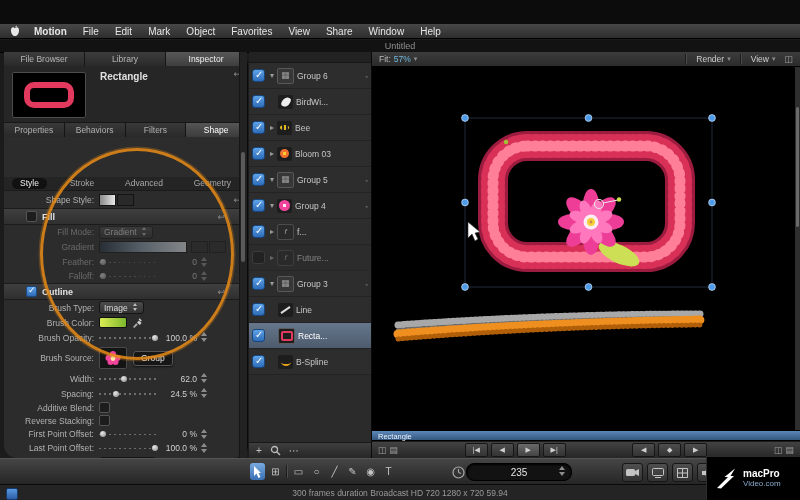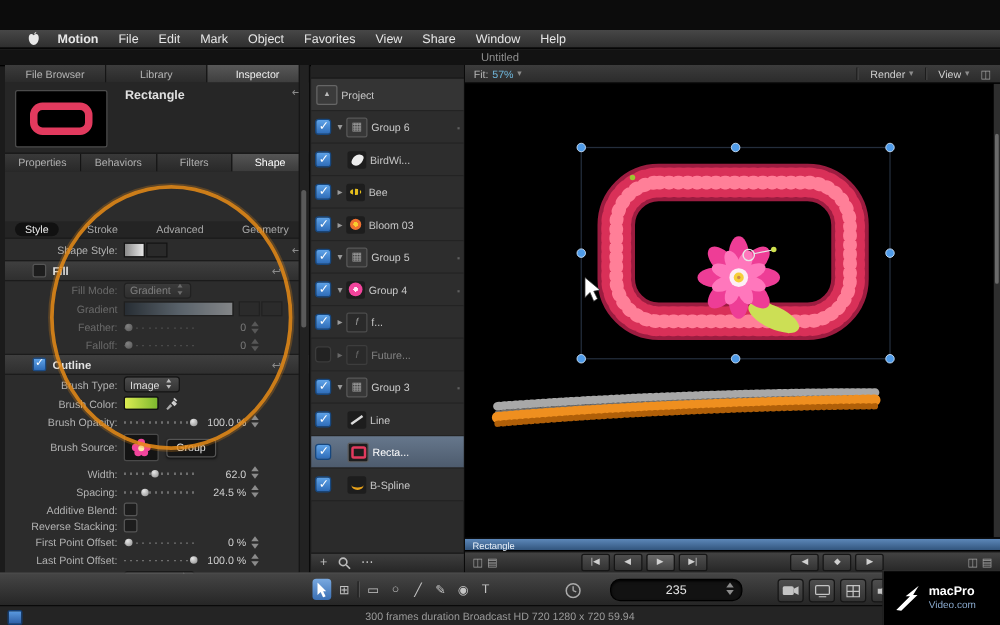--- a/index.html
+++ b/index.html
@@ -3,29 +3,29 @@
 <meta charset="utf-8">
 <style>
   html,body{margin:0;padding:0;background:#000;}
   #window{position:relative;width:800px;height:500px;background:#1b1b1b;overflow:hidden;
     font-family:"Liberation Sans",sans-serif;-webkit-font-smoothing:antialiased;color:#ccc;}
   .flex{flex:1}
   
   .topblack{position:absolute;left:0;top:0;width:800px;height:24px;background:#0c0c0c;}
   .menubar{position:absolute;left:0;top:24px;width:800px;height:15px;
     background:linear-gradient(#474747,#2e2e2e);border-bottom:1px solid #000;
-    display:flex;align-items:center;font-size:10px;color:#e6e6e6;padding-left:16px;box-sizing:border-box;}
+    display:flex;align-items:center;font-size:10px;color:#e6e6e6;padding-left:4px;box-sizing:border-box;}
   .mitem{padding:0 8px;line-height:15px;}
   .mitem.bold{font-weight:bold;}
   .applewrap{padding:0 6px;display:flex;align-items:center;}
   .titlebar{position:absolute;left:0;top:40px;width:800px;height:12px;background:#121212;
     border-bottom:1px solid #000;text-align:center;font-size:9px;color:#8f8f8f;line-height:12px;}
   
   .leftpanel{position:absolute;left:4px;top:52px;width:244px;height:406px;background:#2c2c2c;
-    border-right:1px solid #0a0a0a;box-sizing:border-box;}
+    border-right:1px solid #0a0a0a;box-sizing:border-box;border-radius:13px;}
   .ltabs{display:flex;height:14px;background:#1c1c1c;}
   .ltab{flex:1;text-align:center;font-size:8.5px;color:#b5b5b5;line-height:14px;
     background:linear-gradient(#3c3c3c,#2a2a2a);border-right:1px solid #151515;cursor:default;}
   .ltab.active{background:linear-gradient(#585858,#3e3e3e);color:#f0f0f0;}
   .objheader{position:relative;height:56px;background:#262626;border-bottom:1px solid #171717;}
   .thumb{position:absolute;left:8px;top:6px;width:72px;height:44px;background:#000;
     border:1px solid #4c4c4c;border-radius:2px;}
   .thumbrect{position:absolute;left:11px;top:9px;right:11px;bottom:9px;
     border:6px solid #e23a5e;border-radius:10px;}
   .objtitle{position:absolute;left:96px;top:5px;font-size:10px;font-weight:bold;color:#e0e0e0;}
@@ -156,21 +156,21 @@
   .tbtn.hl{background:linear-gradient(#6a6a6a,#444);}
   .tico{color:#9f9f9f;font-size:9px;}
   
   .bottomstrip{position:absolute;left:0;top:458px;width:800px;height:26px;
     background:linear-gradient(#454545,#262626);border-top:1px solid #555;box-sizing:border-box;}
   .tools{position:absolute;left:250px;top:4px;display:flex;gap:3px;align-items:center;}
   .tool{width:15px;height:17px;border-radius:3px;display:flex;align-items:center;justify-content:center;
     color:#c4c4c4;font-size:10px;}
   .tool.active{background:linear-gradient(#79a9e0,#3a6fb4);color:#fff;}
   .toolsep{width:1px;height:13px;background:#1d1d1d;border-right:1px solid #4f4f4f;}
-  .framewrap{position:absolute;left:452px;top:4px;display:flex;align-items:center;gap:23px;}
+  .framewrap{position:absolute;left:452px;top:4px;display:flex;align-items:center;gap:1px;}
   .framefield{width:104px;height:16px;background:#121212;border:1px solid #000;border-radius:8px;
     color:#e4e4e4;font-size:10px;display:flex;align-items:center;justify-content:center;
     box-shadow:inset 0 1px 2px #000;position:relative;}
   .framefield .stp{position:absolute;right:5px;top:2px;}
   .rbtns{position:absolute;left:622px;top:4px;display:flex;gap:4px;}
   .rbtn{width:19px;height:17px;border-radius:3px;background:linear-gradient(#4e4e4e,#333);
     border:1px solid #161616;display:flex;align-items:center;justify-content:center;}
   
   .statusbar{position:absolute;left:0;top:484px;width:800px;height:16px;background:#242424;
     border-top:1px solid #090909;font-size:8.5px;color:#9a9a9a;display:flex;align-items:center;
@@ -400,24 +400,20 @@
 
     <div class="vscroll">
       <div class="vthumb" style="top:100px;height:110px"></div>
     </div>
   </div>
 
   <div class="midpanel">
     <div class="mhdr"></div>
 
     <div class="lrows">
-      <div class="lrow proj">
-        <span class="ic ic-project"></span>
-        <span class="lname">Project</span>
-      </div>
       <div class="lrow">
         <span class="lcb on"></span>
         <span class="disc open"></span>
         <span class="ic ic-group"></span>
         <span class="lname">Group 6</span>
         <span class="rowend"></span>
       </div>
       <div class="lrow">
         <span class="lcb on"></span>
         <span class="indent"></span>

